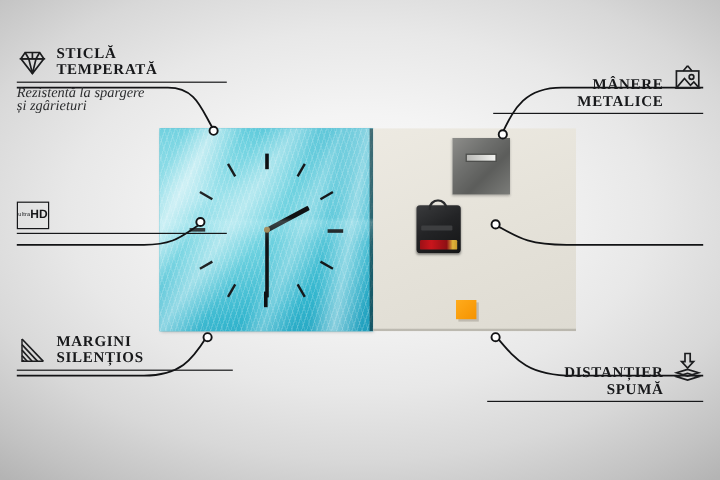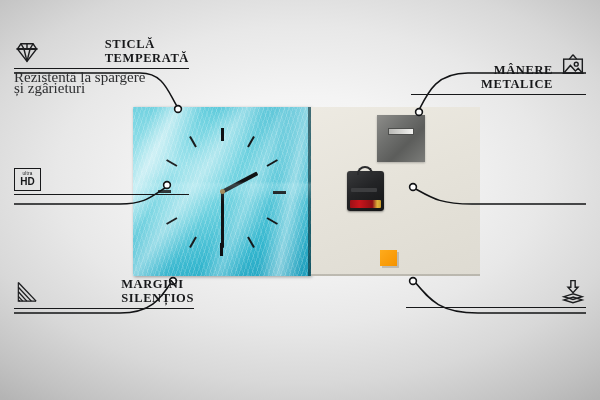--- a/index.html
+++ b/index.html
@@ -172,21 +172,21 @@
     pointer-events: none;
   }
 
   
   .feature { position: absolute; }
   .feature .head {
     display: flex;
     align-items: center;
     gap: 7px;
   }
-  .feature.left .head { justify-content: space-between; }
+  .feature.left .head { justify-content: flex-start; }
   .feature.right .head { justify-content: flex-end; }
 
   .icon { flex: 0 0 auto; width: 26px; height: 26px; color: #1c1d1f; }
   .icon svg { display: block; width: 26px; height: 26px; }
 
   .title {
     font-family: "Liberation Serif", serif;
     font-weight: 700;
     font-size: 12.5px;
     line-height: 13.5px;
@@ -196,41 +196,42 @@
   }
   .feature.right .title { text-align: right; margin-top: 26px; }
 
   .rule {
     height: 0;
     border-top: 1.3px solid #17181a;
     margin: 3px 0 3px 0;
   }
   .desc {
     font-family: "Liberation Serif", serif;
-    font-size: 15px;
+    font-size: 12px;
     line-height: 11px;
     color: #2c2d2f;
     white-space: pre-line;
+    font-style: italic;
   }
   .feature.right .desc { text-align: right; }
 
   
   #feat-glass    { left: 14px;  top: 38px;  width: 175px; }
   #feat-print    { left: 14px;  top: 168px; width: 175px; }
   #feat-edges    { left: 14px;  top: 278px; width: 180px; }
   #feat-hangers  { left: 411px; top: 38px;  width: 175px; }
   #feat-silent   { left: 411px; top: 168x;  width: 175px; }
   #feat-silent   { left: 411px; top: 168px; width: 175px; }
   #feat-foam     { left: 406px; top: 278px; width: 180px; }
 
   
   .hd-badge {
     width: 27px; height: 23px;
     border: 1.4px solid #17181a;
-    display: flex; flex-direction: column;
+    display: flex; flex-direction: row;
     align-items: center; justify-content: center;
     line-height: 1;
   }
   .hd-badge .u {
     font-family: "Liberation Sans", sans-serif;
     font-size: 4.6px; letter-spacing: 0.2px; color: #17181a;
   }
   .hd-badge .h {
     font-family: "Liberation Sans", sans-serif;
     font-weight: 700; font-size: 10px; color: #17181a;
@@ -388,20 +389,22 @@
           <path d="M3.4 19.6 9.6 12.4l4.6 5.2 2.6-2.6 4 4.6z"></path>
         </svg>
       </span>
     </div>
     <div class="rule"></div>
   </div>
 
 
   <div class="feature right" id="feat-foam">
     <div class="head">
+      <div class="title">DISTANȚIER
+SPUMĂ</div>
       <span class="icon">
         <svg viewBox="0 0 24 24" fill="none" stroke="currentColor" stroke-width="1.3">
           <path d="M10 2.4h4v6.2h2.6L12 13.6 7.4 8.6H10z"></path>
           <path d="M12 14.6 3.6 17.2 12 19.8l8.4-2.6z"></path>
           <path d="M12 17.6 3.6 20.2 12 22.8l8.4-2.6z"></path>
         </svg>
       </span>
     </div>
     <div class="rule"></div>
   </div>

